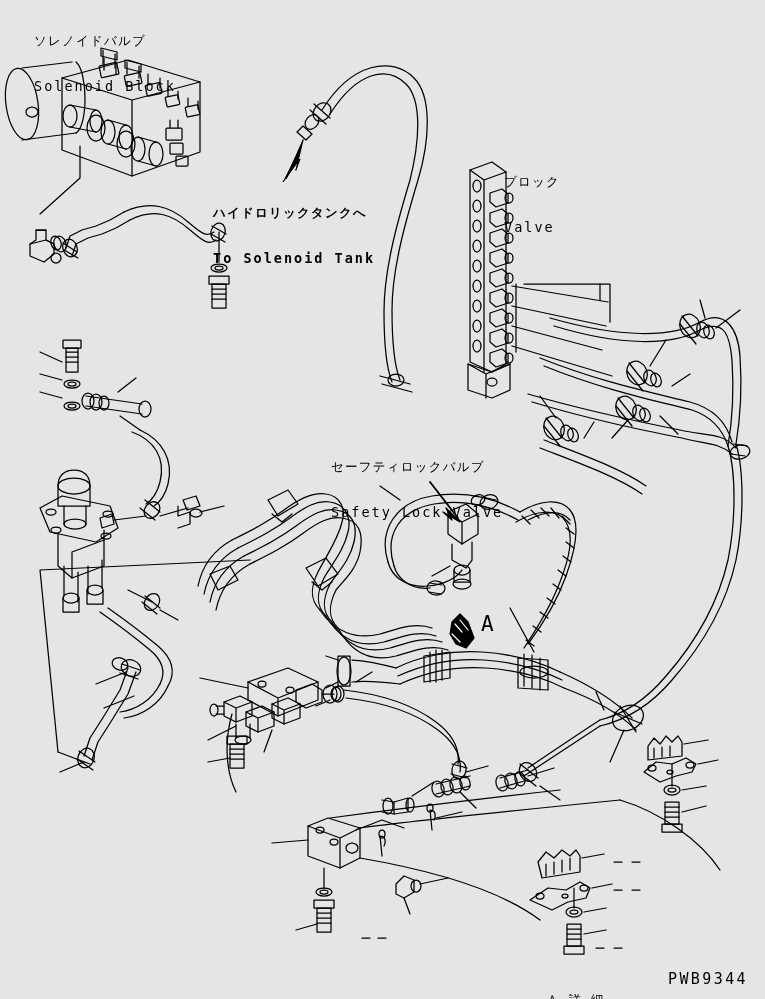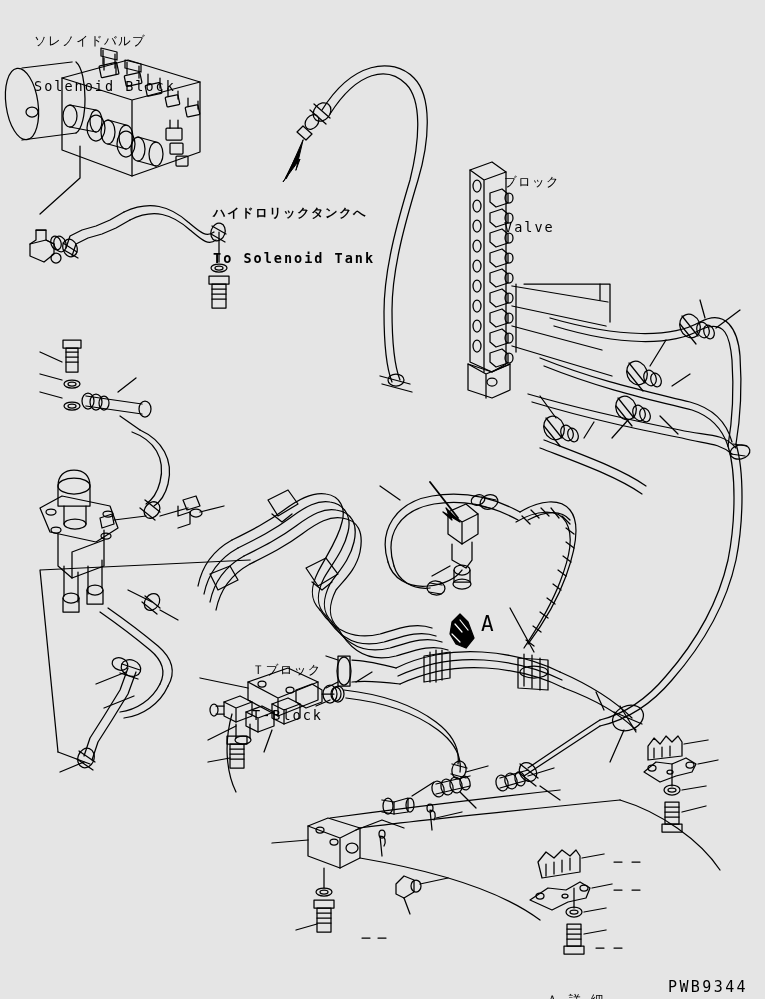--- a/index.html
+++ b/index.html
@@ -3,21 +3,21 @@
 <meta charset="utf-8">
 <style>
   html,body{margin:0;padding:0;background:#ffffff;}
   body{width:765px;height:999px;overflow:hidden;
        font-family:"DejaVu Sans Mono","Liberation Mono",monospace;}
   #sheet{position:relative;width:765px;height:999px;background:#e5e5e5;}
   svg#art{position:absolute;left:0;top:0;width:765px;height:999px;}
   .lbl{position:absolute;color:#000;white-space:pre;line-height:1.02;}
   .jp{font-size:12.5px;letter-spacing:1.2px;}
   .en{font-size:13.5px;letter-spacing:2.0px;}
-  .pn{position:absolute;font-size:15px;letter-spacing:2.4px;color:#000;white-space:pre;margin-top:8px;}
+  .pn{position:absolute;font-size:15px;letter-spacing:2.4px;color:#000;white-space:pre;}
   .callout{position:absolute;font-size:21px;color:#000;font-family:"DejaVu Sans Mono","Liberation Mono",monospace;}
 </style>
 </head>
 <body>
 
 <div id="sheet">
 
 <svg id="art" viewBox="0 0 765 999" xmlns="http://www.w3.org/2000/svg">
   <g fill="none" stroke="#000" stroke-width="1.25" stroke-linecap="round" stroke-linejoin="round">
 
@@ -571,26 +571,26 @@
 <div class="lbl" style="left:213px;top:174px;font-weight:bold;">
   <div class="jp">ハイドロリックタンクへ</div>
   <div class="en">To Solenoid Tank</div>
 </div>
 
 <div class="lbl" style="left:468px;top:143px;margin-left:36px;">
   <div class="jp">ブロック</div>
   <div class="en">Valve</div>
 </div>
 
-
-
-<div class="lbl" style="left:252px;top:631px;">
-  <div class="jp">Ｔブロック</div>
-  <div class="en">T-Block</div>
+<div class="lbl" style="left:331px;top:428px;">
+  <div class="jp">セーフティロックバルブ</div>
+  <div class="en">Safety Lock Valve</div>
 </div>
+
+
 
 <div class="lbl" style="left:546px;top:961px;">
   <div class="jp">Ａ 詳 細</div>
   
 </div>
 
 <div class="callout" style="left:481px;top:612px;">A</div>
 
 <div class="pn" style="left:668px;top:970px;">PWB9344</div>
 

